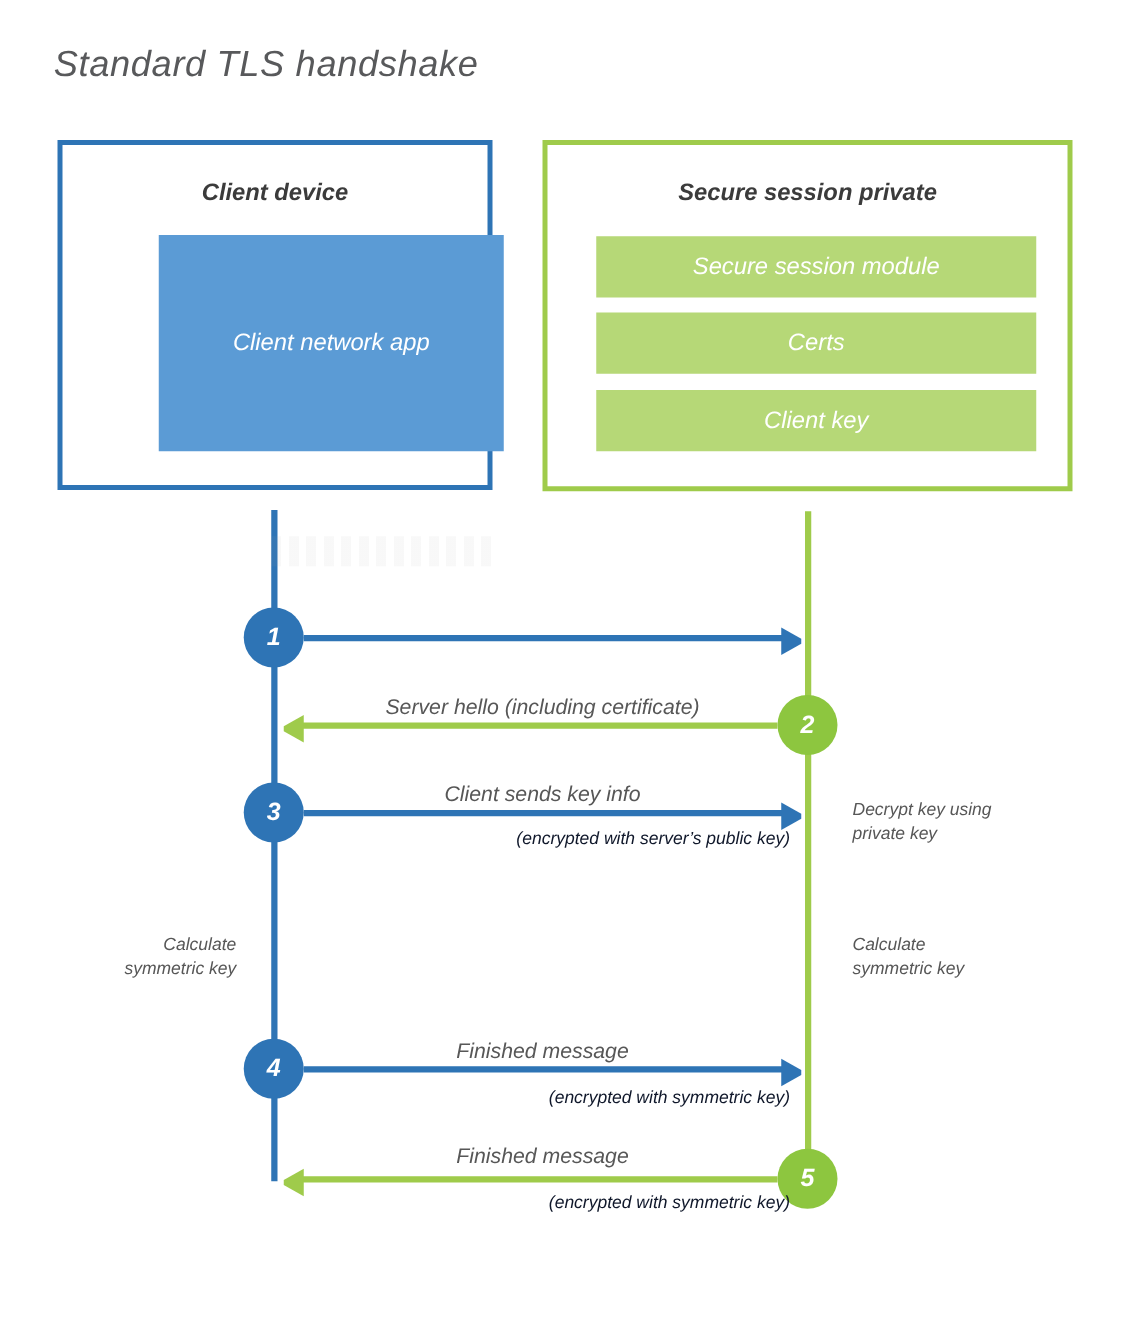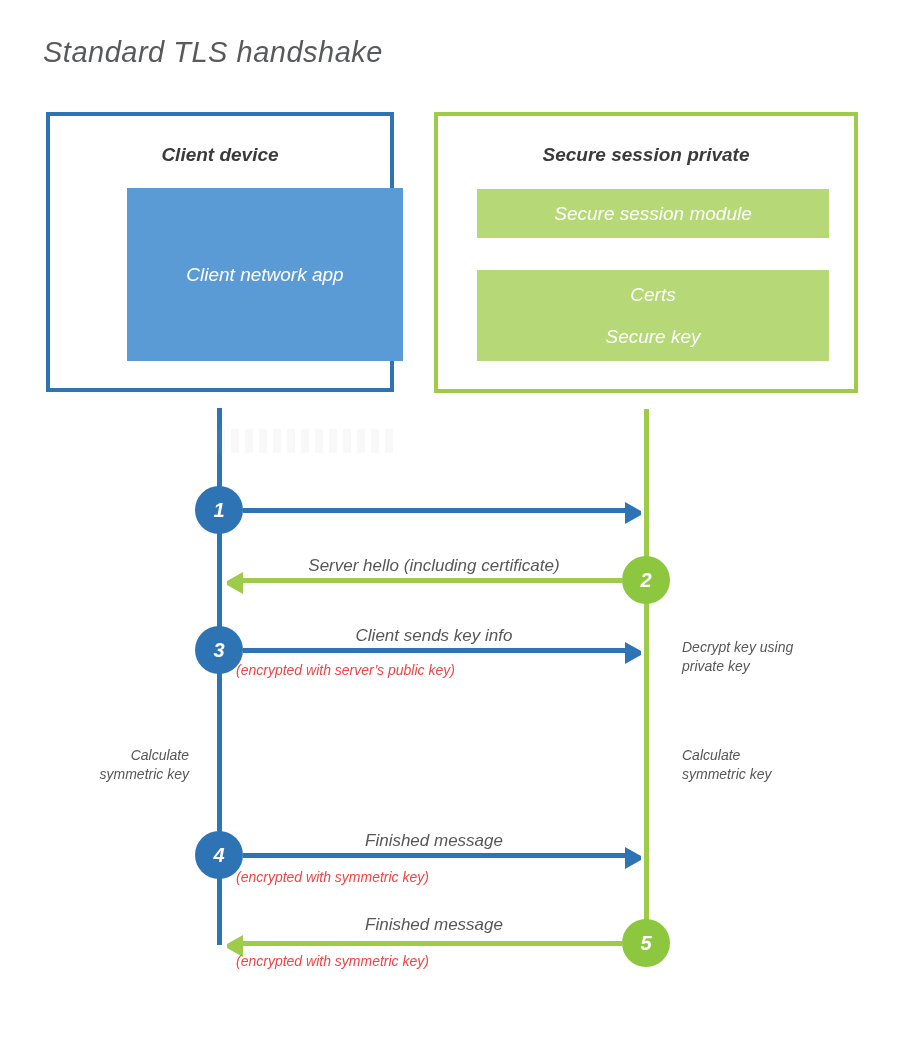--- a/index.html
+++ b/index.html
@@ -17,21 +17,21 @@
   .box-title { position:absolute; left:0; top:26px; width:100%; text-align:center;
                font-size:19px; font-weight:700; color:#3b3b3b; }
 
   .client-app { position:absolute; left:32px; top:72px; width:276px; height:173px;
                 background:#5b9bd5; display:flex; align-items:center; justify-content:center;margin-left:45px; }
   .client-app span { display:block; width:180px; text-align:center; color:#ffffff;
                      font-size:19px; line-height:1.45; }
 
   .bar { position:absolute; left:39px; width:352px; height:49px; background:#b6d877;
          color:#ffffff; font-size:19px; display:flex; align-items:center; justify-content:center; }
-  .bar1 { top:73px; } .bar2 { top:134px;margin-top:20px; } .bar3 { top:196px; }
+  .bar1 { top:73px; } .bar2 { top:134px; } .bar3 { top:196px; }
 
   
   .vline { position:absolute; width:5px; }
   .blue-line  { left:213px; top:404px; height:537px; background:#2e74b5; }
   .green-line { left:640px; top:405px; height:534px; background:#9fcb4b; }
 
   .watermark { position:absolute; left:213px; top:425px; width:178px; height:24px;
                background:repeating-linear-gradient(90deg, rgba(160,160,160,0.07) 0 8px,
                           rgba(0,0,0,0) 8px 14px); }
 
@@ -50,22 +50,22 @@
   .a1 { top:504px; } .a2 { top:574px; } .a3 { top:644px; } .a4 { top:849px; } .a5 { top:937px; }
   .head { position:absolute; width:0; height:0; top:-6.5px;
           border-top:9px solid transparent; border-bottom:9px solid transparent; }
   .head.r { right:-15px; border-left:16px solid #2e74b5; }
   .head.l { left:-15px;  border-right:16px solid #9fcb4b; }
 
   
   .msg { position:absolute; left:230px; width:400px; text-align:center;
          font-size:17px; color:#575757; }
   .l1 { top:479px; } .l2 { top:550px; } .l3 { top:620px; } .l4 { top:825px; } .l5 { top:909px; }
-  .sub { position:absolute; left:230px; width:400px; text-align:left;
-         font-size:14px; color:#ef4444; }
+  .sub { position:absolute; left:230px; width:400px; text-align:right;
+         font-size:14px; color:#0f172a; }
   .s3 { top:656px; } .s4 { top:863px; } .s5 { top:947px; }
 
   
   .note { position:absolute; font-size:14px; color:#575757; line-height:1.35; }
   .decrypt    { left:676px; top:632px; width:135px; text-align:left; }
   .calc-left  { left:87px;  top:740px; width:100px; text-align:right; }
   .calc-right { left:676px; top:740px; width:100px; text-align:left; }
 </style>
 </head>
 <body>
@@ -78,21 +78,21 @@
     <div class="box-title">Client device</div>
     <div class="client-app">
       <span>Client network app</span>
     </div>
   </div>
 
   <div class="box server-box">
     <div class="box-title">Secure session private</div>
     <div class="bar bar1">Secure session module</div>
     <div class="bar bar2">Certs</div>
-    <div class="bar bar3">Secure key</div>
+    <div class="bar bar3">Client key</div>
   </div>
 
   <div class="vline blue-line"></div>
   <div class="vline green-line"></div>
   <div class="watermark"></div>
 
   <div class="circle blue c1">1</div>
   <div class="arrow blue a1">
       <span class="head r"></span>
     </div>

